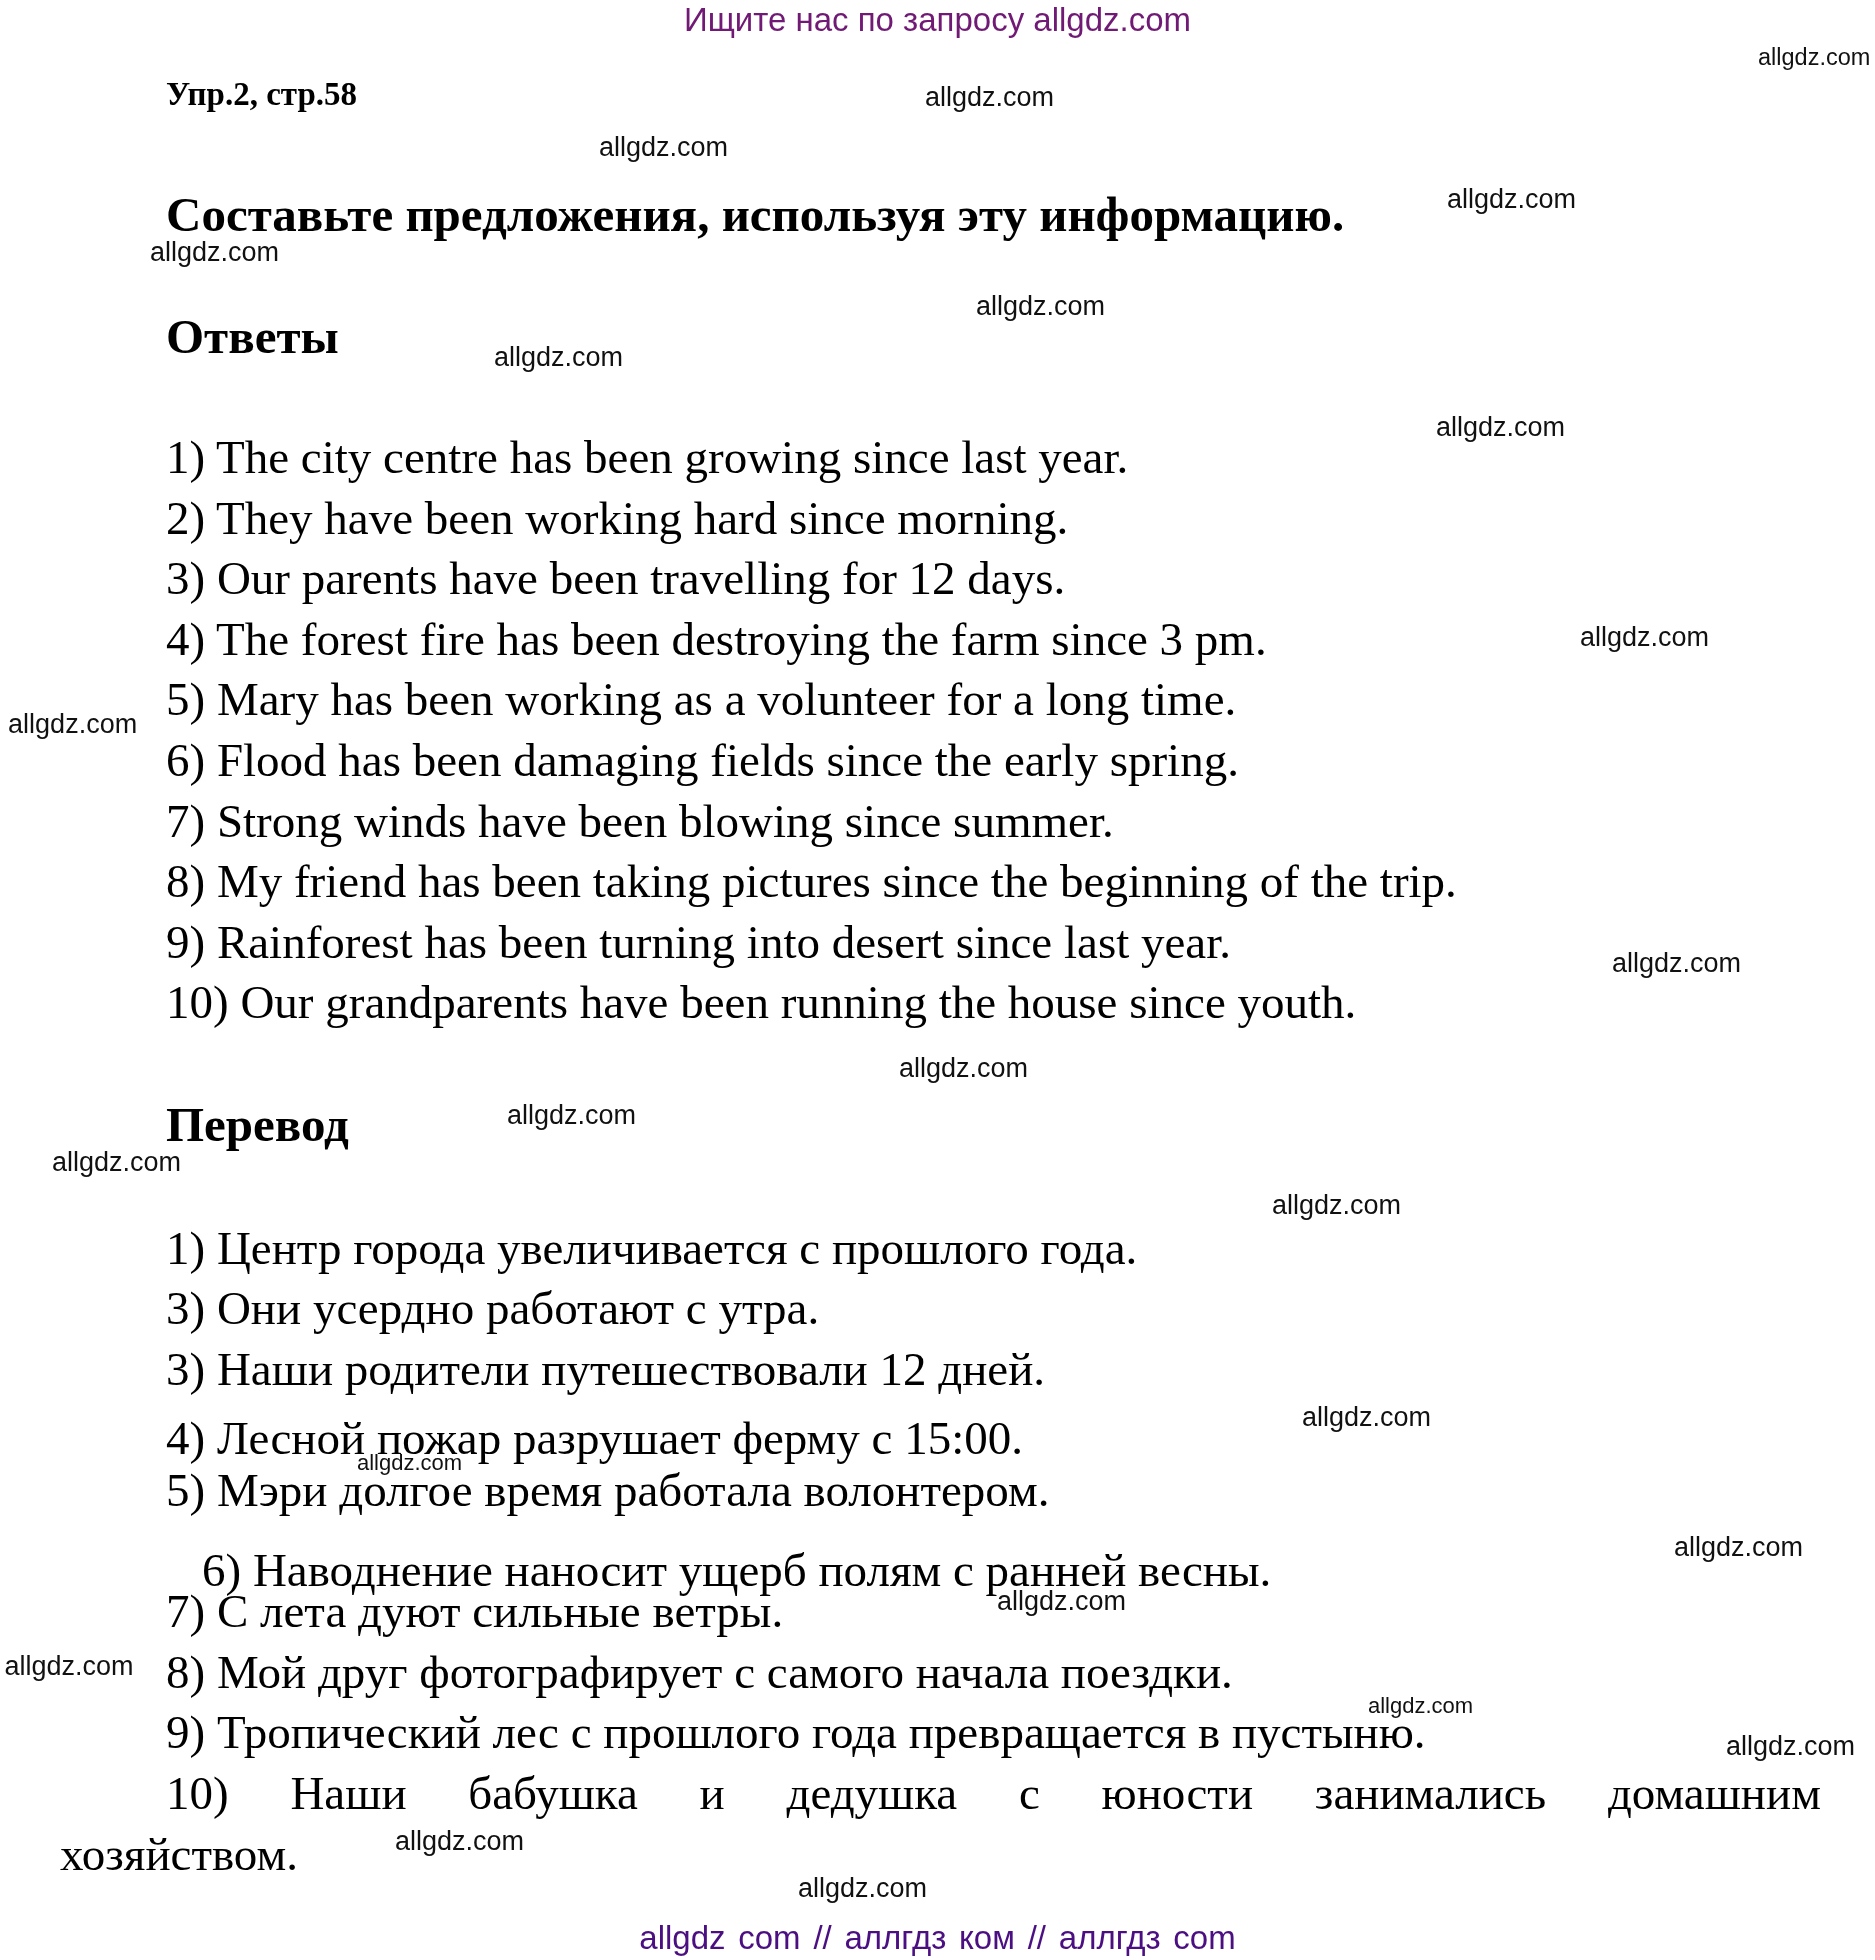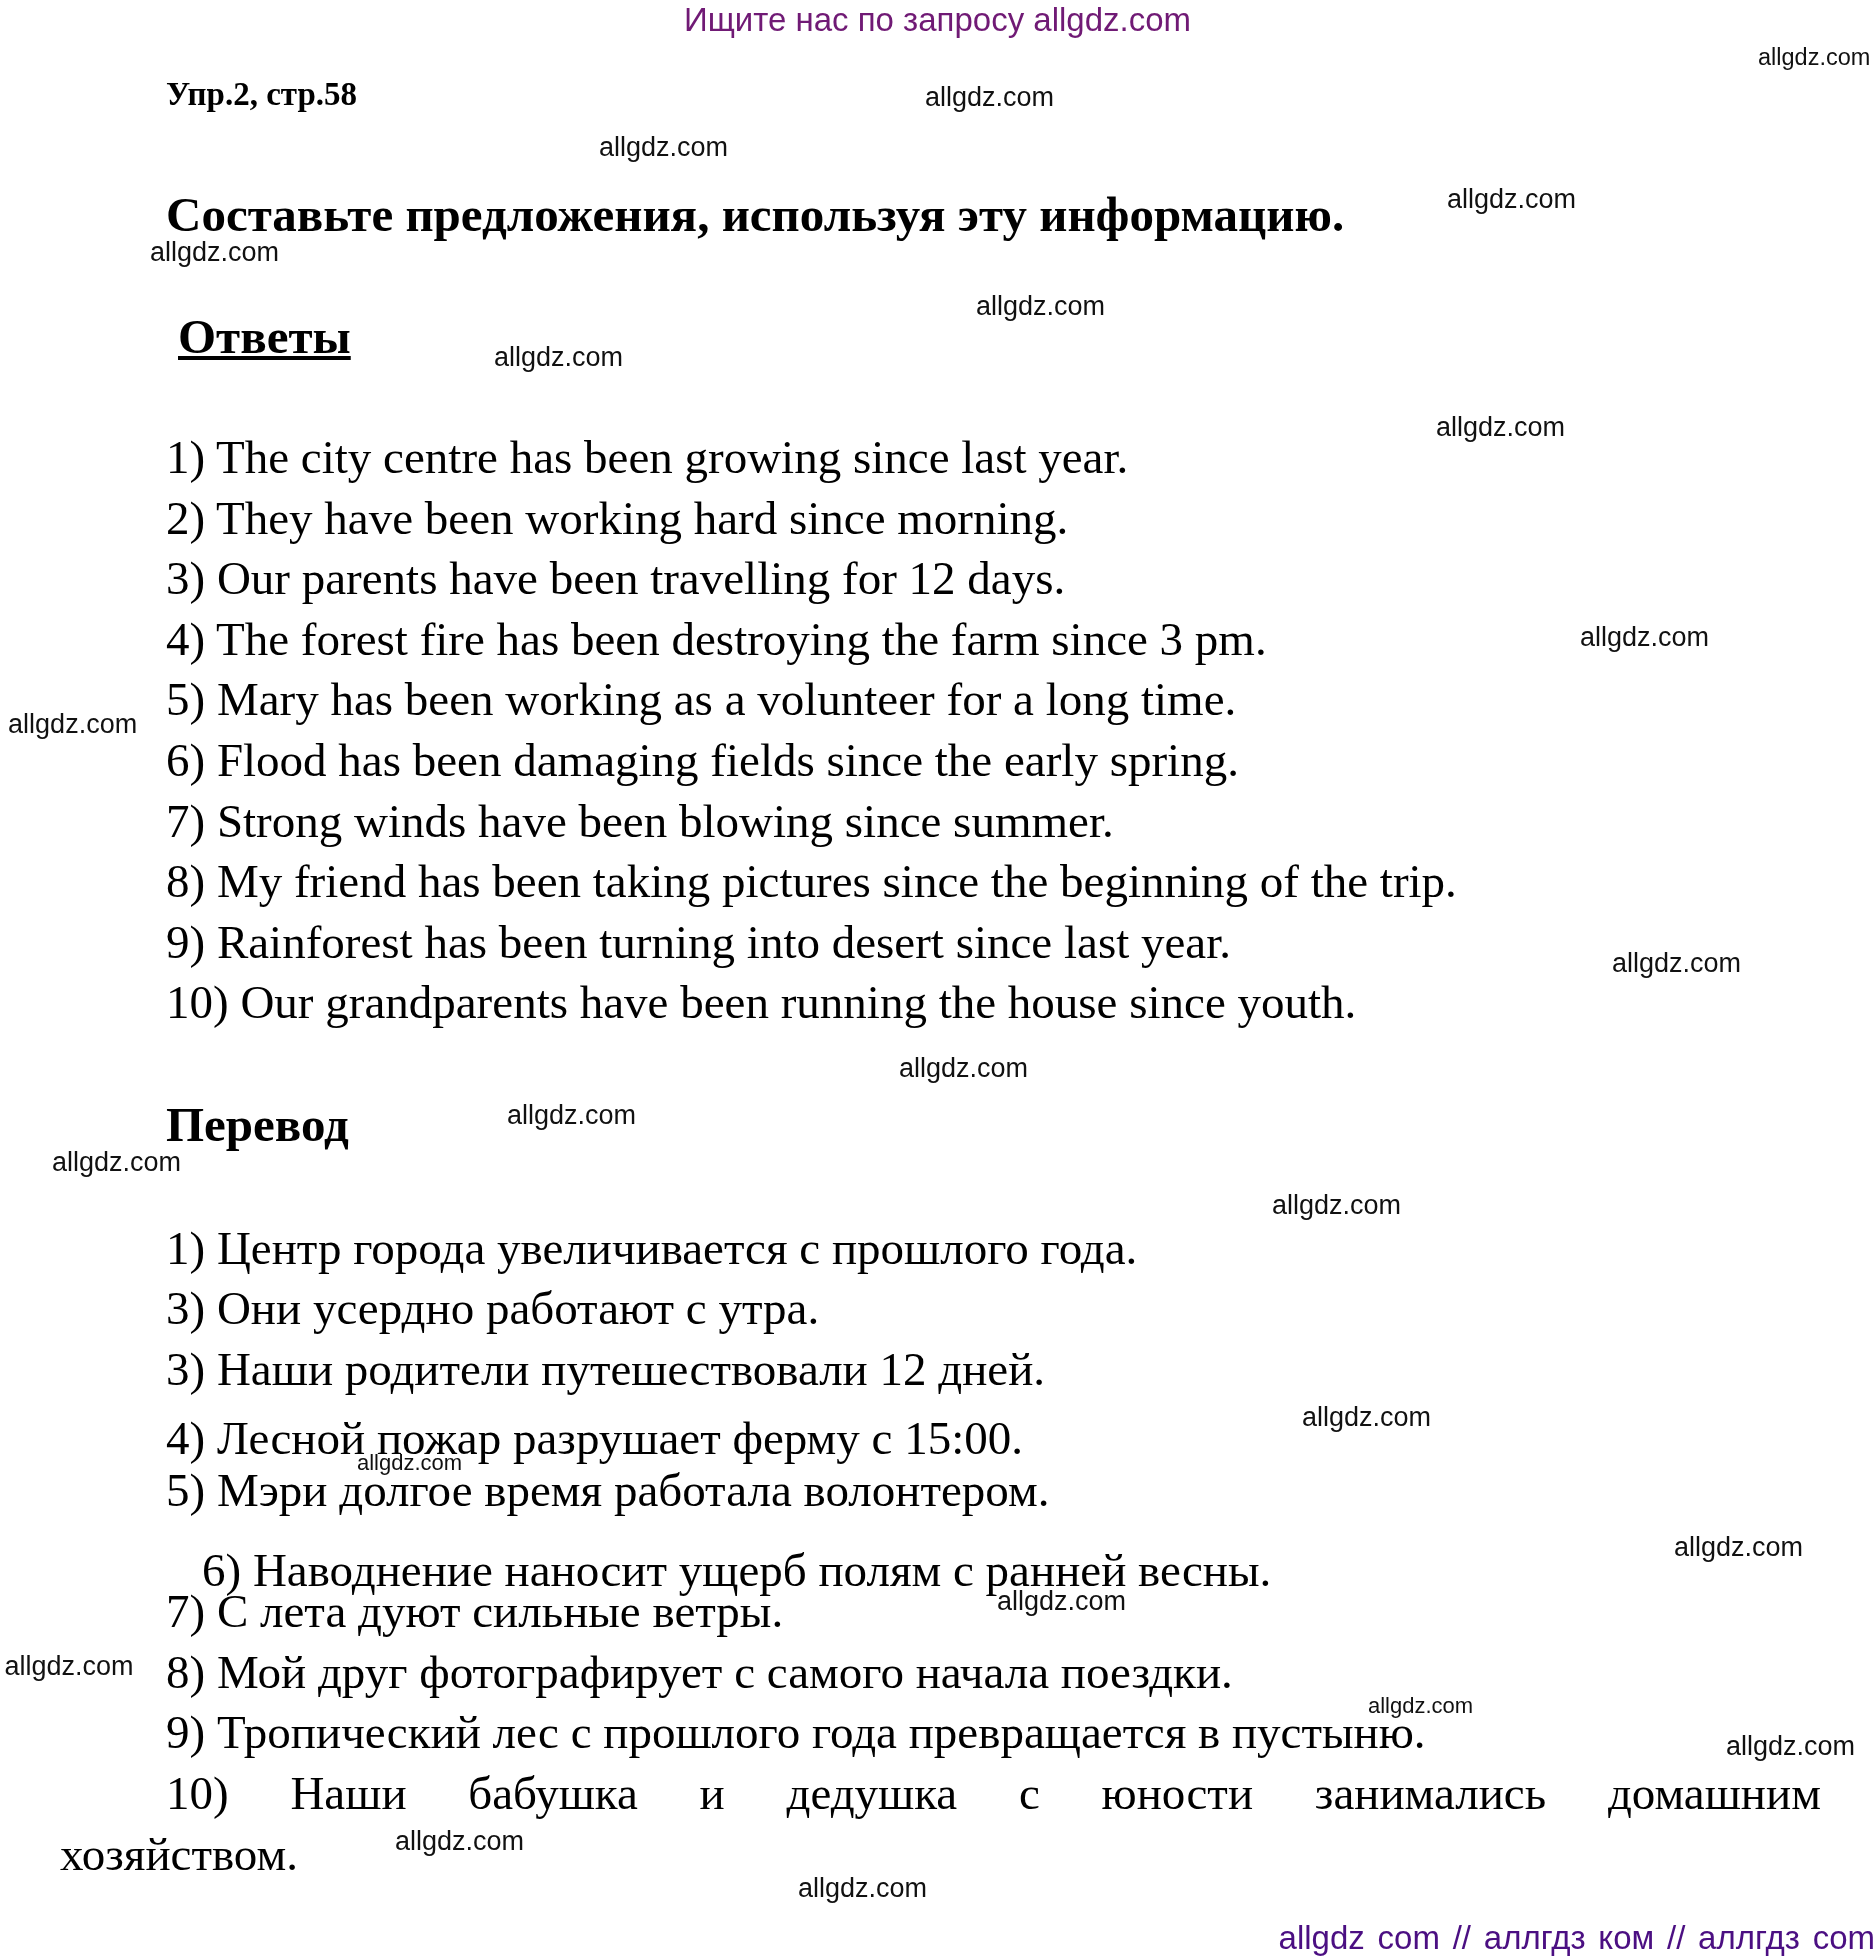--- a/index.html
+++ b/index.html
@@ -8,31 +8,31 @@
   .serif { font-family: "Liberation Serif", "DejaVu Serif", serif; color: #000; }
   .sans { font-family: "Liberation Sans", "DejaVu Sans", sans-serif; }
   .promo { left: 0; width: 1875px; text-align: center; top: 0; font-size: 33px; line-height: 40px; color: #701a75; }
   .title { left: 166px; top: 65px; font-size: 33px; font-weight: bold; line-height: 58px; }
   .task { left: 166px; top: 186px; font-size: 49px; font-weight: bold; line-height: 58px; }
   .h2 { font-size: 49px; font-weight: bold; line-height: 58px; }
   .line { font-size: 47px; line-height: 61px; left: 166px; }
   .wm { font-size: 27px; color: #111; line-height: 31px; }
   .wm-sm { font-size: 22px; color: #111; line-height: 25px; }
   .justify-line { left: 166px; width: 1655px; font-size: 47px; line-height: 61px; display: flex; justify-content: space-between; }
-  .footer { left: 0; width: 1875px; text-align: right; top: 1918px; font-size: 33px; line-height: 40px; color: #4b0f82; word-spacing: 3.6px; }
+  .footer { left: 0; width: 1875px; text-align: center; top: 1918px; font-size: 33px; line-height: 40px; color: #4b0f82; word-spacing: 3.6px; }
 </style>
 </head>
 <body>
 
 <div class="abs sans promo">Ищите нас по запросу allgdz.com</div>
 
 <div class="abs serif title">Упр.2, стр.58</div>
 <div class="abs serif task">Составьте предложения, используя эту информацию.</div>
 
-<div class="abs serif h2" style="left:178px; top:308px;text-decoration:underline;">Ответы</div>
+<div class="abs serif h2" style="left:166px; top:308px;">Ответы</div>
 
 <div>
   <div class="abs serif line" style="top:427px;">1) The city centre has been growing since last year.</div>
   <div class="abs serif line" style="top:488px;">2) They have been working hard since morning.</div>
   <div class="abs serif line" style="top:548px;">3) Our parents have been travelling for 12 days.</div>
   <div class="abs serif line" style="top:609px;">4) The forest fire has been destroying the farm since 3 pm.</div>
   <div class="abs serif line" style="top:669px;">5) Mary has been working as a volunteer for a long time.</div>
   <div class="abs serif line" style="top:730px;">6) Flood has been damaging fields since the early spring.</div>
   <div class="abs serif line" style="top:791px;">7) Strong winds have been blowing since summer.</div>
   <div class="abs serif line" style="top:851px;">8) My friend has been taking pictures since the beginning of the trip.</div>

